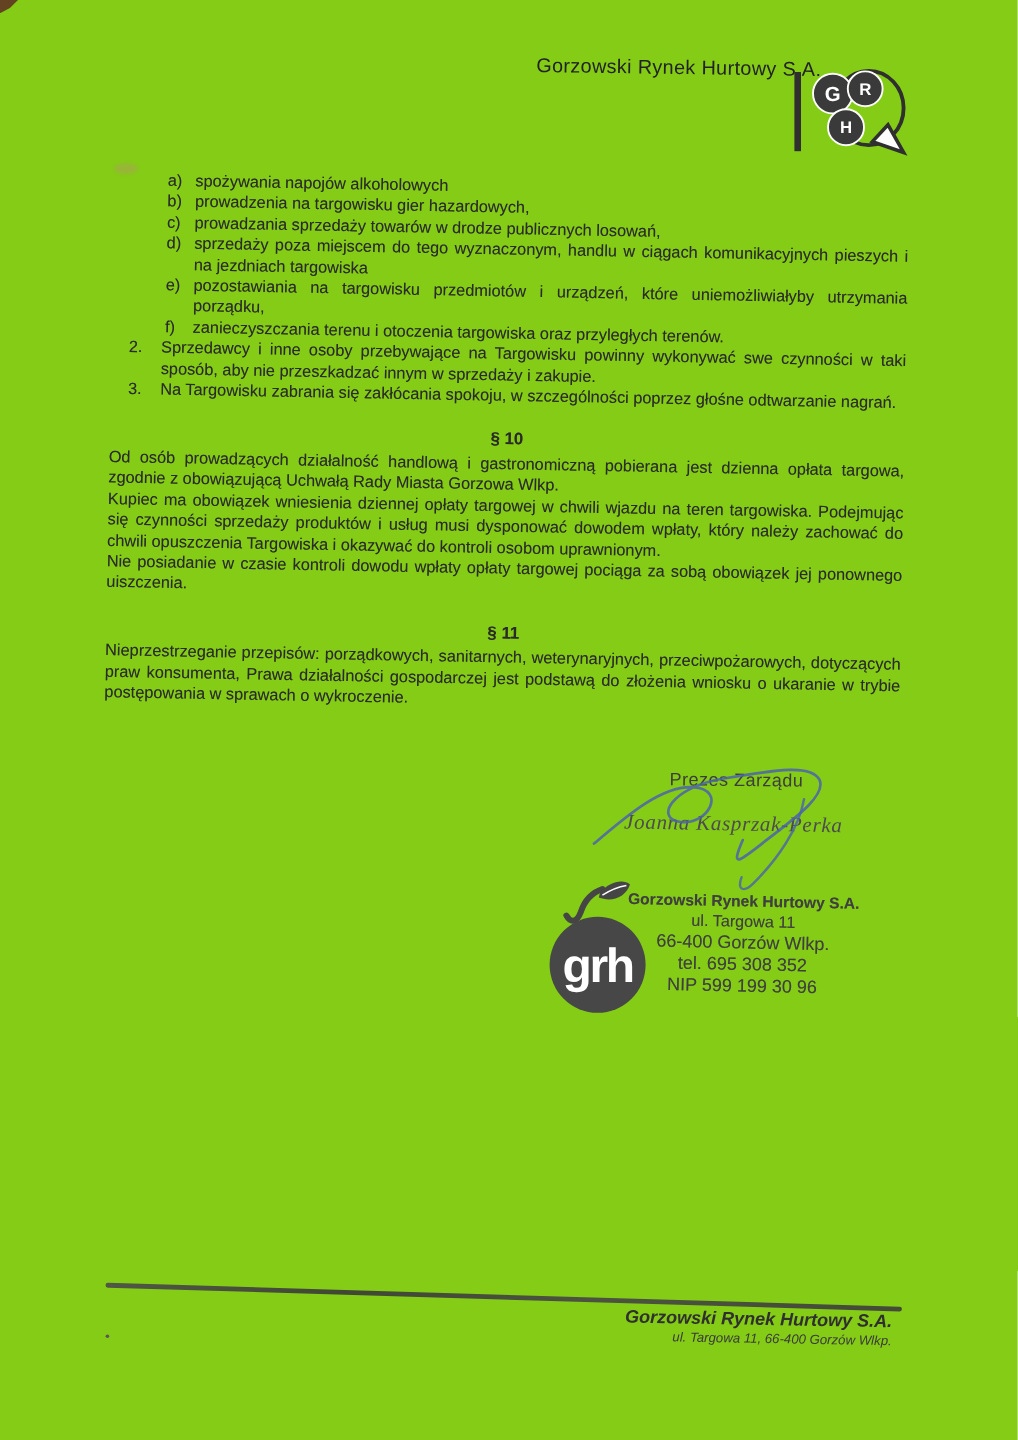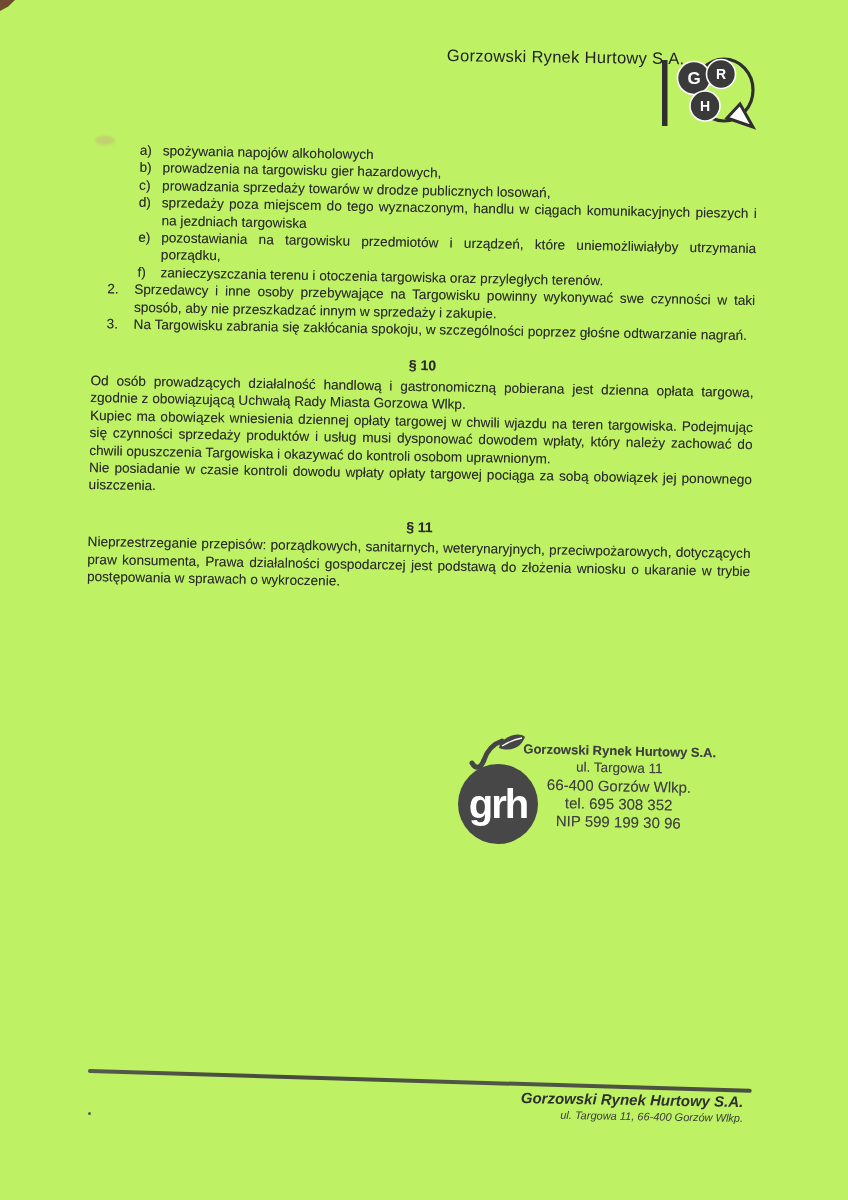--- a/index.html
+++ b/index.html
@@ -1,19 +1,19 @@
 <!DOCTYPE html>
 <html lang="pl"><head>
 <meta charset="utf-8">
 <style>
   html,body{margin:0;padding:0;}
   .page{
     position:relative;
     width:848px;height:1200px;
-    background:#bef264;
+    background:#84cc16;
     font-family:"Liberation Sans", sans-serif;
     color:#2a2a2a;
     overflow:hidden;
   }
   
   .header-company{
     position:absolute;left:447px;top:46px;
     font-size:16.5px;letter-spacing:.3px;color:#222;
     transform:rotate(0.8deg);transform-origin:left top;
     white-space:nowrap;
@@ -163,20 +163,28 @@
       <p>Kupiec ma obowiązek wniesienia dziennej opłaty targowej w chwili wjazdu na teren targowiska. Podejmując się czynności sprzedaży produktów i usług musi dysponować dowodem wpłaty, który należy zachować do chwili opuszczenia Targowiska i okazywać do kontroli osobom uprawnionym.</p>
       <p>Nie posiadanie w czasie kontroli dowodu wpłaty opłaty targowej pociąga za sobą obowiązek jej ponownego uiszczenia.</p>
     </div>
 
     <div class="para-block">
       <div class="sec-heading">§ 11</div>
       <p>Nieprzestrzeganie przepisów: porządkowych, sanitarnych, weterynaryjnych, przeciwpożarowych, dotyczących praw konsumenta, Prawa działalności gospodarczej jest podstawą do złożenia wniosku o ukaranie w trybie postępowania w sprawach o wykroczenie.</p>
     </div>
   </div>
 
+  <div class="sig-block">
+    <div class="sig-title">Prezes Zarządu</div>
+    <div class="sig-name">Joanna Kasprzak-Perka</div>
+    <svg class="sig-ink" width="310" height="130" viewBox="0 0 310 130">
+      <path d="M 25 75 C 52 52 82 26 108 28 C 136 30 120 60 97 57 C 75 54 90 28 132 21 C 174 14 206 8 213 22 C 219 36 188 57 165 75 C 147 89 138 97 149 72" fill="none" stroke="#4b63ae" stroke-width="2.2" stroke-linecap="round" opacity="0.85"></path>
+      <path d="M 200 38 C 196 62 178 88 158 108 C 150 116 144 114 148 103" fill="none" stroke="#4b63ae" stroke-width="2" stroke-linecap="round" opacity="0.8"></path>
+    </svg>
+  </div>
 
   <svg class="stamp-logo" width="100" height="114" viewBox="0 0 100 114">
     <path d="M 20 30 C 24 37 29 35 32 27 C 35 18 41 11 50 8" fill="none" stroke="#454545" stroke-width="5" stroke-linecap="round"></path>
     <path d="M 48 11 C 55 2 67 -1 73 4 C 69 15 58 19 47 15 Z" fill="#454545"></path>
     <path d="M 50 13 C 58 8 64 6 70 5" fill="none" stroke="#fdfdfc" stroke-width="1.3"></path>
     <circle cx="46" cy="71" r="40" fill="#474747"></circle>
     <text x="46" y="85" text-anchor="middle" font-size="40" font-weight="bold" letter-spacing="-2" fill="#ffffff" font-family="Liberation Sans, sans-serif">grh</text>
   </svg>
   <div class="stamp-text">
     <div class="stamp-line1">Gorzowski Rynek Hurtowy S.A.</div>

